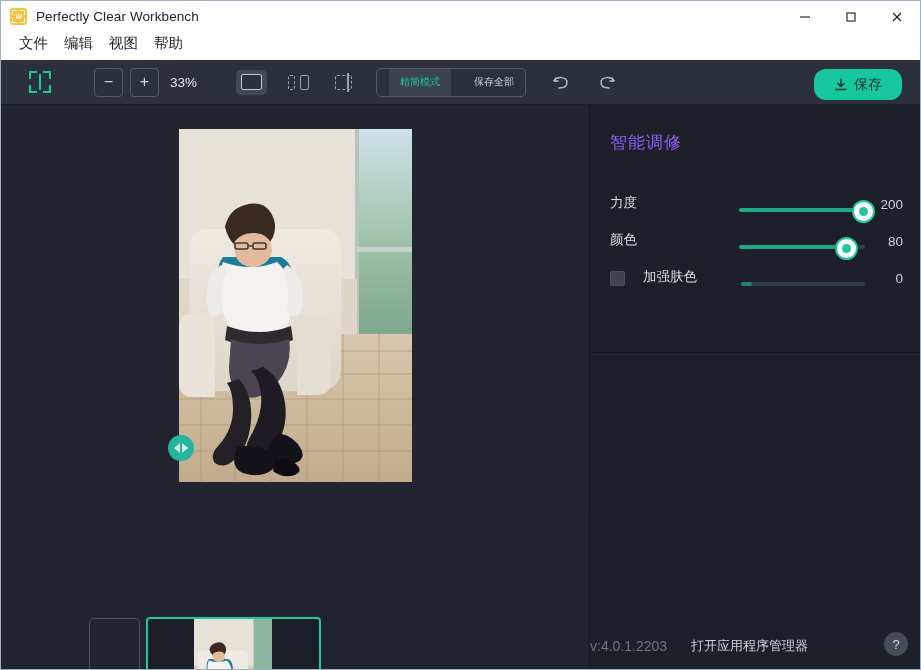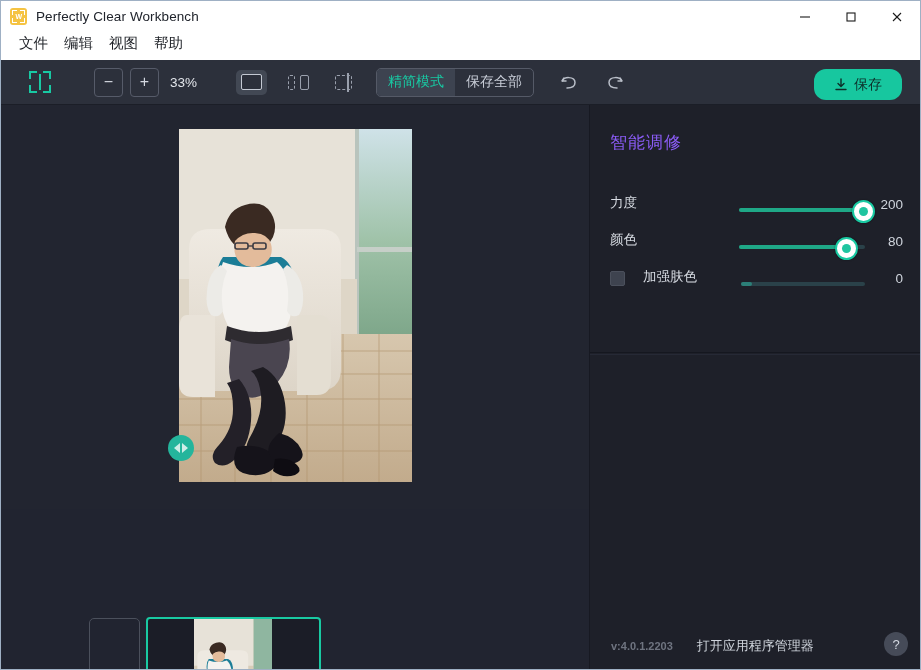--- a/index.html
+++ b/index.html
@@ -61,21 +61,21 @@
         border:1.4px dashed #9aa0ad;border-radius:2px;box-sizing:border-box;}
   .icon-split .r{position:absolute;right:0;top:0;width:9px;height:100%;
         border:1.4px solid #9aa0ad;border-radius:2px;box-sizing:border-box;}
   .icon-splitv{width:21px;height:19px;position:relative;}
   .icon-splitv .bx{position:absolute;left:0;top:2px;width:17px;height:15px;
         border:1.4px dashed #9aa0ad;border-radius:2px;box-sizing:border-box;}
   .icon-splitv .ln{position:absolute;left:12px;top:0;width:1.5px;height:19px;background:#9aa0ad;}
 
   .mode-group{margin-left:15px;display:flex;border:1px solid #555a67;border-radius:5px;
               overflow:hidden;height:27px;}
-  .mode-btn{padding:0 11px;display:flex;align-items:center;font-size:14px;color:#c9ced8;}
+  .mode-btn{padding:0 11px;display:flex;align-items:center;font-size:10px;color:#c9ced8;margin-left:12px;}
   .mode-btn.active{background:#3d4350;color:#18c9a3;}
 
   .undo-group{margin-left:24px;display:flex;align-items:center;gap:24px;}
   .ubtn{width:22px;height:22px;display:flex;align-items:center;justify-content:center;}
 
   .save-group{position:absolute;right:18px;top:9px;display:flex;align-items:center;gap:16px;}
   .btn-saveall{height:29px;padding:0 14px;border:1px solid #5b6070;border-radius:4px;
        display:flex;align-items:center;gap:6px;font-size:13.5px;color:#dfe3ea;}
   .btn-save{height:31px;padding:0 20px;border-radius:12px;background:#17c79f;
        display:flex;align-items:center;gap:6px;font-size:14px;color:#0d2e28;}
@@ -116,21 +116,21 @@
   .slider .thumb i{width:9px;height:9px;border-radius:50%;background:#1fc5a0;display:block;}
   .valnum{width:40px;text-align:right;font-size:13.5px;color:#cfd4dc;}
   .chk{width:13px;height:13px;border-radius:2px;background:#3e434f;border:1px solid #4b505c;
        margin-right:18px;flex:none;}
   .portrait-btn{position:absolute;left:20px;top:195px;width:293px;height:33px;
        border:1px solid #555a67;border-radius:5px;background:#343947;display:flex;
        align-items:center;justify-content:center;font-size:13.5px;color:#dde1e8;}
   .panel-sep{position:absolute;left:0;top:247px;width:333px;height:1px;background:#15171f;}
   .panel-sep2{position:absolute;left:0;top:249px;width:333px;height:1px;background:#262935;}
   .footer{position:absolute;left:0;bottom:0;width:333px;height:48px;display:flex;align-items:center;}
-  .ver{margin-left:21px;font-size:11px;color:#6f7480;font-weight:bold;}
+  .ver{font-size:14px;color:#6f7480;}
   .openmgr{margin-left:24px;font-size:13px;color:#cfd4dc;}
   .helpbtn{position:absolute;right:15px;top:10px;width:24px;height:24px;border-radius:50%;
        background:#464b58;display:flex;align-items:center;justify-content:center;
        font-size:13px;color:#d3d8e0;}
 </style>
 </head>
 <body>
 
 <div id="app">
 

